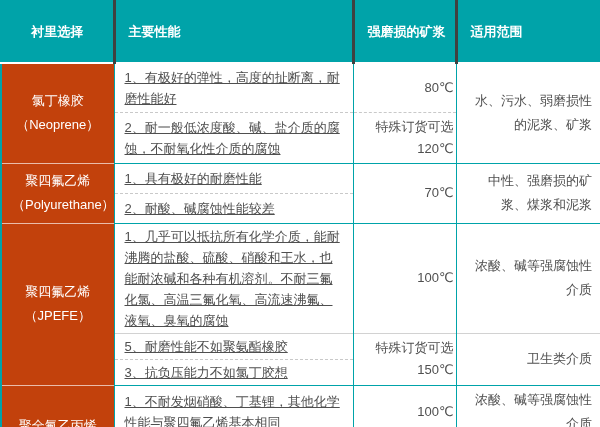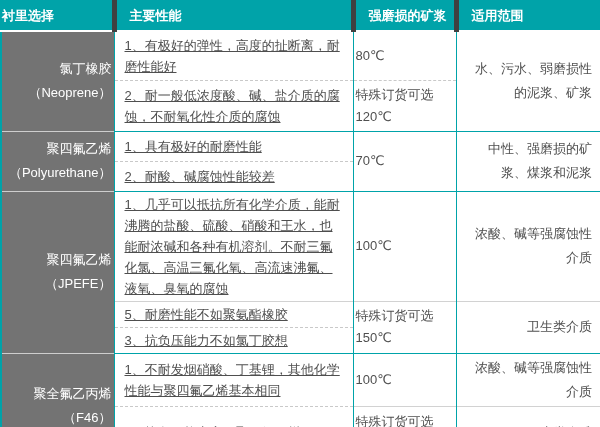--- a/index.html
+++ b/index.html
@@ -23,44 +23,44 @@
     background: #00a3a9;
     color: #ffffff;
     font-size: 13px;
     font-weight: bold;
     height: 28px;
     text-align: left;
     padding: 0 0 0 13px;
     border-bottom: 2px solid #ffffff;
     vertical-align: middle;
   }
-  th + th { border-left: 5px solid #404040; font-family: Liberation Mono, monospace; }
-  th.c1h { text-align: left; padding: 0; }
+  th + th { border-left: 3px solid #404040; font-family: Liberation Mono, monospace; }
+  th.c1h { text-align: center; padding: 16px; }
 
   td {
     font-size: 13px;
     color: #4f4f4f;
     vertical-align: middle;
   }
   td.mat {
-    background: #737373;
+    background: #c2410c;
     color: #ffffff;
-    text-align: right;
+    text-align: center;
     line-height: 24px;
-    padding: 0 2px;
+    padding: 0 10px;
   }
   td.prop, td.temp, td.scope { border-left: 1px solid #00a3a9; }
   td.prop {
     text-align: left;
     padding: 2px 8px 2px 10px;
     line-height: 21px;
     text-decoration: underline;
   }
   td.temp {
-    text-align: left;
+    text-align: right;
     white-space: pre-line;
     line-height: 22px;
     padding: 0 2px;
   }
   td.scope {
     text-align: right;
     padding: 2px 8px 2px 15px;
     line-height: 24px;
   }
 

